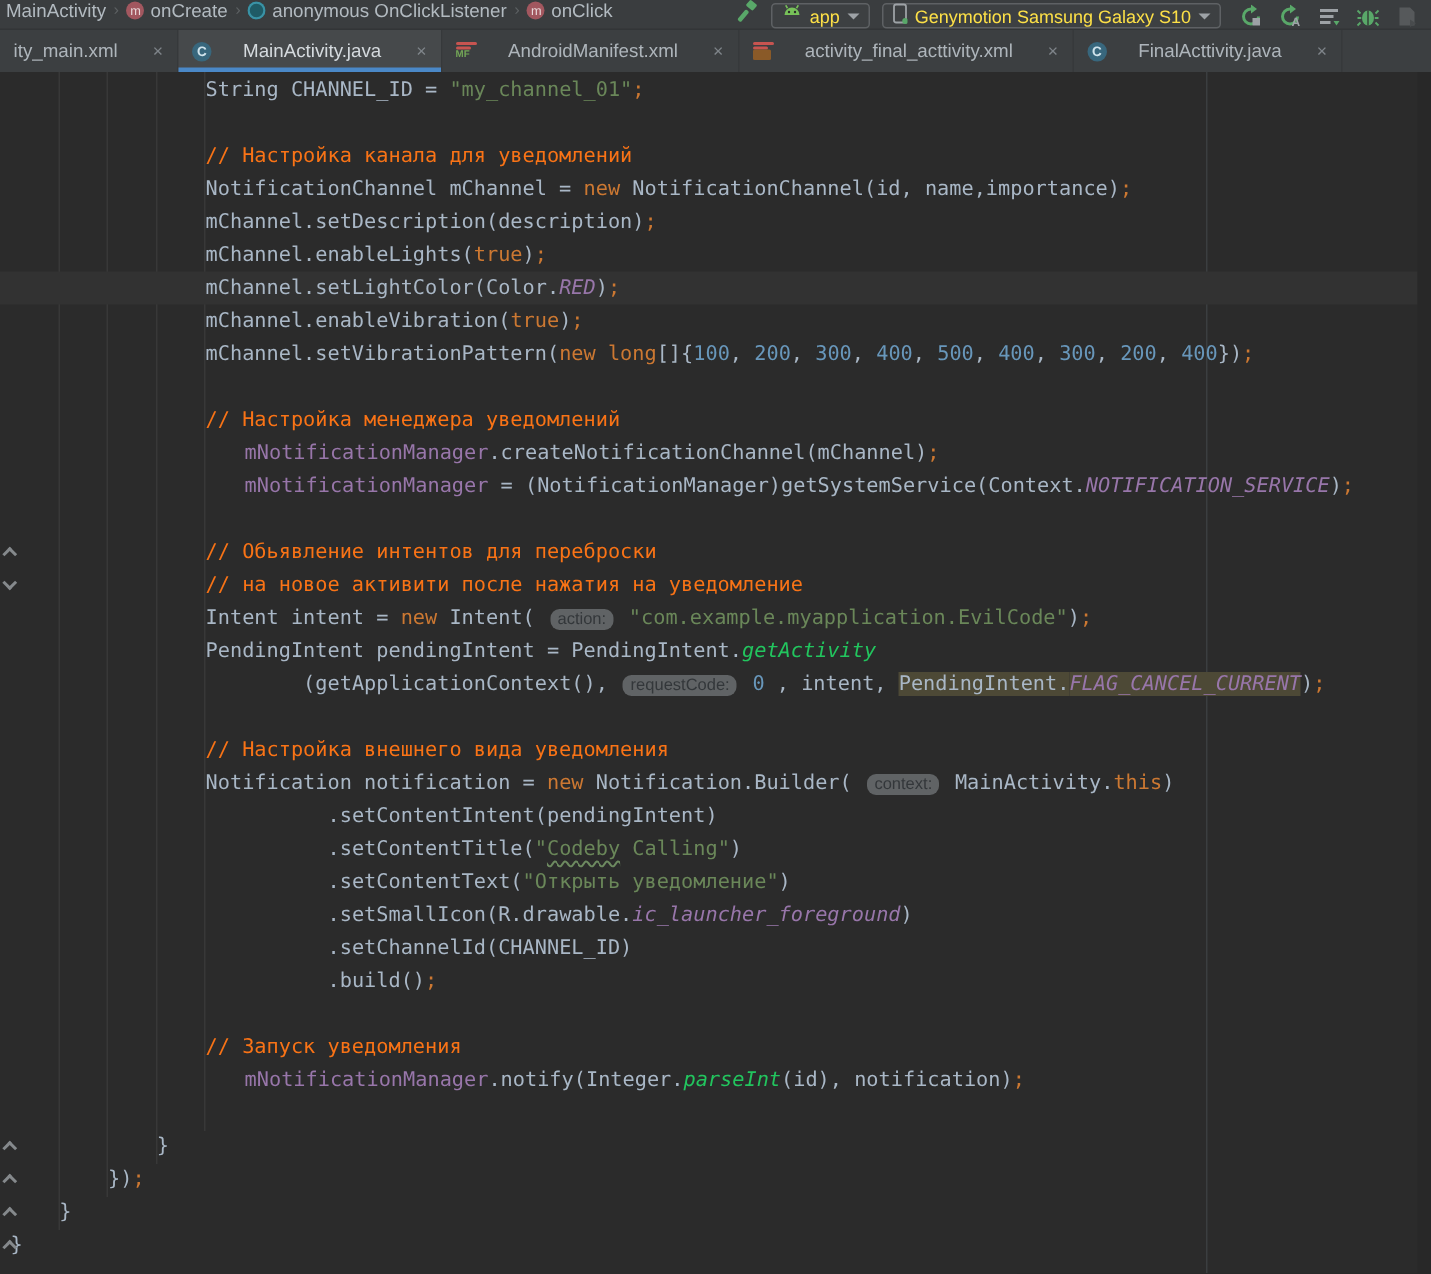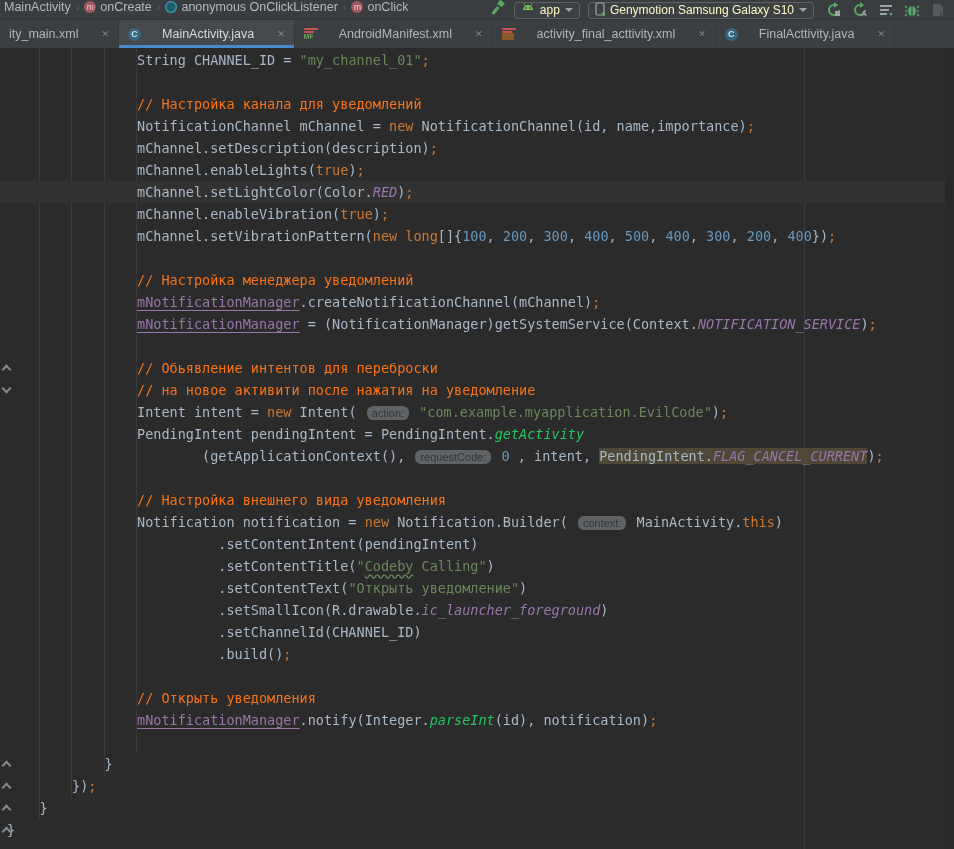--- a/index.html
+++ b/index.html
@@ -13,21 +13,21 @@
             white-space:nowrap; flex:1 1 auto; overflow:hidden; }
   .crumb { display:flex; align-items:center; gap:4px; cursor:default; }
   .crumb-sep { color:#5d6163; font-size:11px; margin:0 1px; }
   .circle { width:12px; height:12px; border-radius:50%; display:inline-flex;
             align-items:center; justify-content:center; font-size:8.5px; color:#e8d8da; }
   .circle.method { background:#a2575f; }
   .circle.anon   { background:#1f5b66; box-shadow:inset 0 0 0 1.5px #3a92a5; color:#9fd7e4; }
 
   .tb-right { display:flex; align-items:center; gap:8px; }
   .selector { display:flex; align-items:center; gap:5px; border:1px solid #5e6164;
-              border-radius:3px; height:17px; padding:0 6px; color:#fef9c3; font-size:12px;
+              border-radius:3px; height:17px; padding:0 6px; color:#fde047; font-size:12px;
               background:#3d4042; white-space:nowrap; }
   .caret { width:0; height:0; border-left:4px solid transparent; border-right:4px solid transparent;
            border-top:4px solid #9da2a6; display:inline-block; }
   .tb-icons { display:flex; align-items:center; gap:10px; padding:0 4px; }
   .tb-icons svg { display:block; }
 
   
   .tabbar { height:28px; background:#3c3f41; display:flex; align-items:stretch;
             overflow:hidden; }
   .tab { display:flex; align-items:center; gap:21px; padding:0 9px; font-size:12.5px;
@@ -62,21 +62,21 @@
   .code-line { height:22px; line-height:22px; white-space:pre; padding-left:7px;
                font-family:"DejaVu Sans Mono", monospace; font-size:13.5px; color:#a9b7c6; }
   .code-line.current { background:#323232; }
 
   .seg.p  { color:#a9b7c6; }
   .seg.k  { color:#cc7832; }
   .seg.s  { color:#6a8759; }
   .seg.n  { color:#6897bb; }
   .seg.c  { color:#f97316; }
   .seg.o  { color:#cc7832; }
-  .seg.f  { color:#9876aa; text-decoration:underline; text-underline-offset:3px; }
+  .seg.f  { color:#9876aa; text-underline-offset:3px;margin-left:26px; }
   .seg.pi { color:#9876aa; font-style:italic; }
   .seg.it { color:#22c55e; font-style:italic; }
   .seg.sel { background:#4d4936; }
   .seg.wavy { text-decoration:underline wavy #6d8a60; text-underline-offset:3px; }
   .seg.h { background:#606365; color:#33373a; border-radius:6px; padding:1px 5px;
            font-family:"Liberation Sans", sans-serif; font-size:11px; margin:0 2px; }
 
   .fold { position:absolute; left:3px; width:7px; height:7px;
           border:solid #85898c; border-width:2px 2px 0 0; }
   .fold.up   { transform:rotate(-45deg); }
@@ -250,21 +250,21 @@
       <div class="code-line"><span></span></div>
       <div class="code-line"><span>                </span><span class="seg c">// Настройка внешнего вида уведомления</span></div>
       <div class="code-line"><span>                </span><span class="seg p">Notification notification = </span><span class="seg k">new</span><span class="seg p"> Notification.Builder( </span><span class="seg h">context:</span><span class="seg p"> MainActivity.</span><span class="seg k">this</span><span class="seg p">)</span></div>
       <div class="code-line"><span>                          </span><span class="seg p">.setContentIntent(pendingIntent)</span></div>
       <div class="code-line"><span>                          </span><span class="seg p">.setContentTitle(</span><span class="seg s">"</span><span class="seg s wavy">Codeby</span><span class="seg s"> Calling"</span><span class="seg p">)</span></div>
       <div class="code-line"><span>                          </span><span class="seg p">.setContentText(</span><span class="seg s">"Открыть уведомление"</span><span class="seg p">)</span></div>
       <div class="code-line"><span>                          </span><span class="seg p">.setSmallIcon(R.drawable.</span><span class="seg pi">ic_launcher_foreground</span><span class="seg p">)</span></div>
       <div class="code-line"><span>                          </span><span class="seg p">.setChannelId(CHANNEL_ID)</span></div>
       <div class="code-line"><span>                          </span><span class="seg p">.build()</span><span class="seg o">;</span></div>
       <div class="code-line"><span></span></div>
-      <div class="code-line"><span>                </span><span class="seg c">// Открыть уведомления</span></div>
+      <div class="code-line"><span>                </span><span class="seg c">// Запуск уведомления</span></div>
       <div class="code-line"><span>                </span><span class="seg f">mNotificationManager</span><span class="seg p">.notify(Integer.</span><span class="seg it">parseInt</span><span class="seg p">(id), notification)</span><span class="seg o">;</span></div>
       <div class="code-line"><span></span></div>
       <div class="code-line"><span>            </span><span class="seg p">}</span></div>
       <div class="code-line"><span>        </span><span class="seg p">})</span><span class="seg o">;</span></div>
       <div class="code-line"><span>    </span><span class="seg p">}</span></div>
       <div class="code-line"><span></span><span class="seg p">}</span></div>
     </div>
   <div class="scroll-strip"></div>
 <div class="fold up" style="top: 318px;"></div>
     <div class="fold down" style="top: 337px;"></div>

